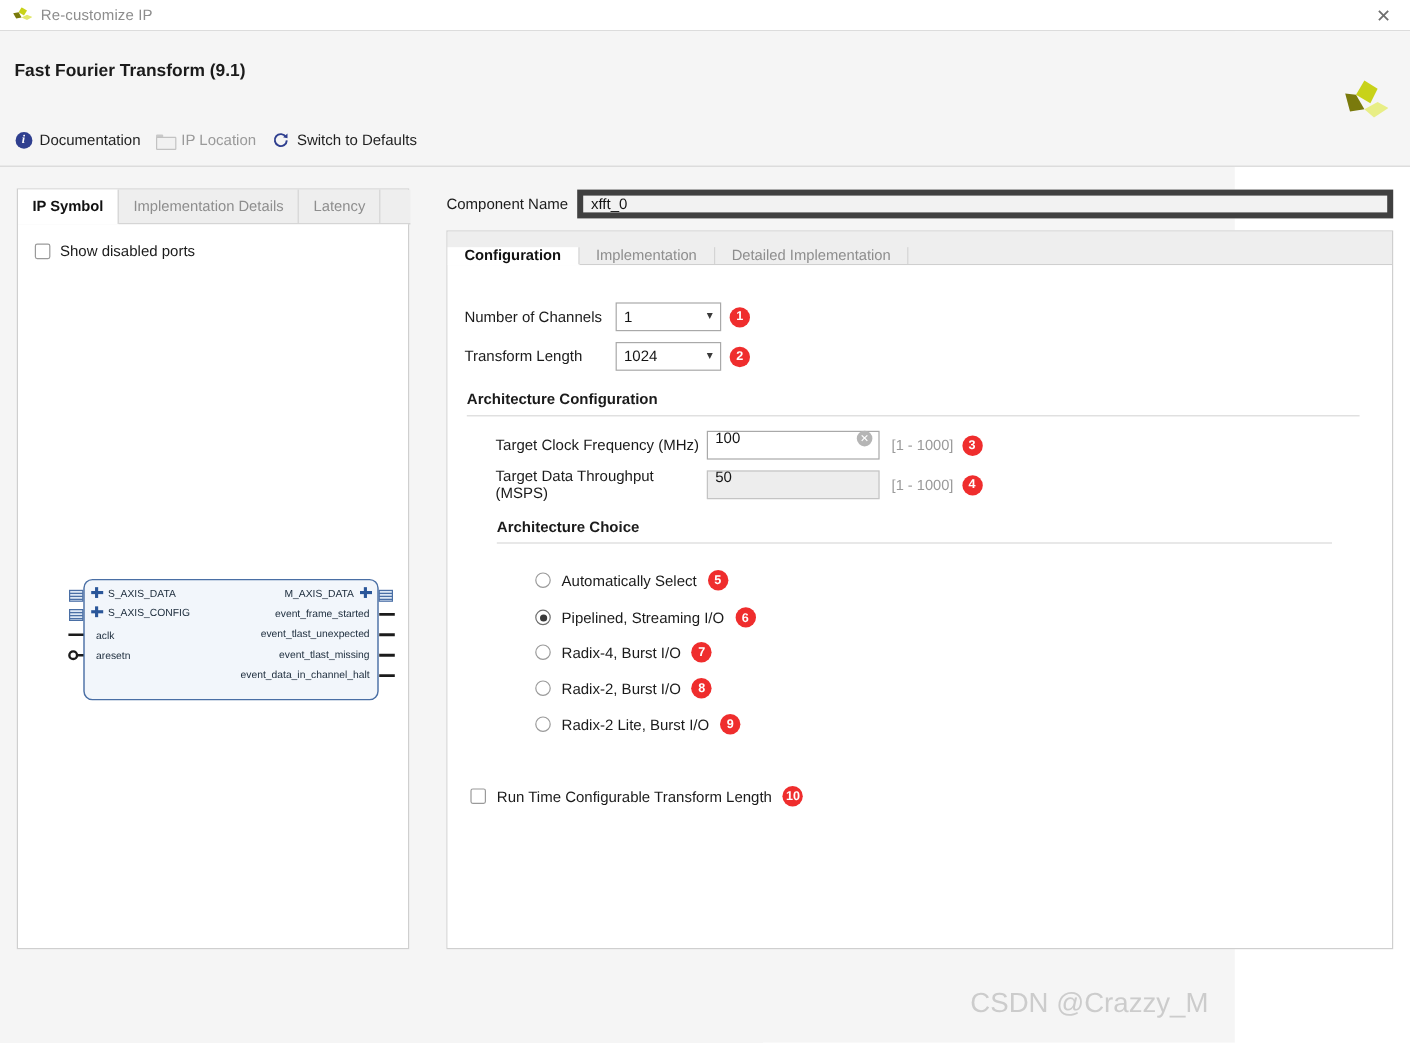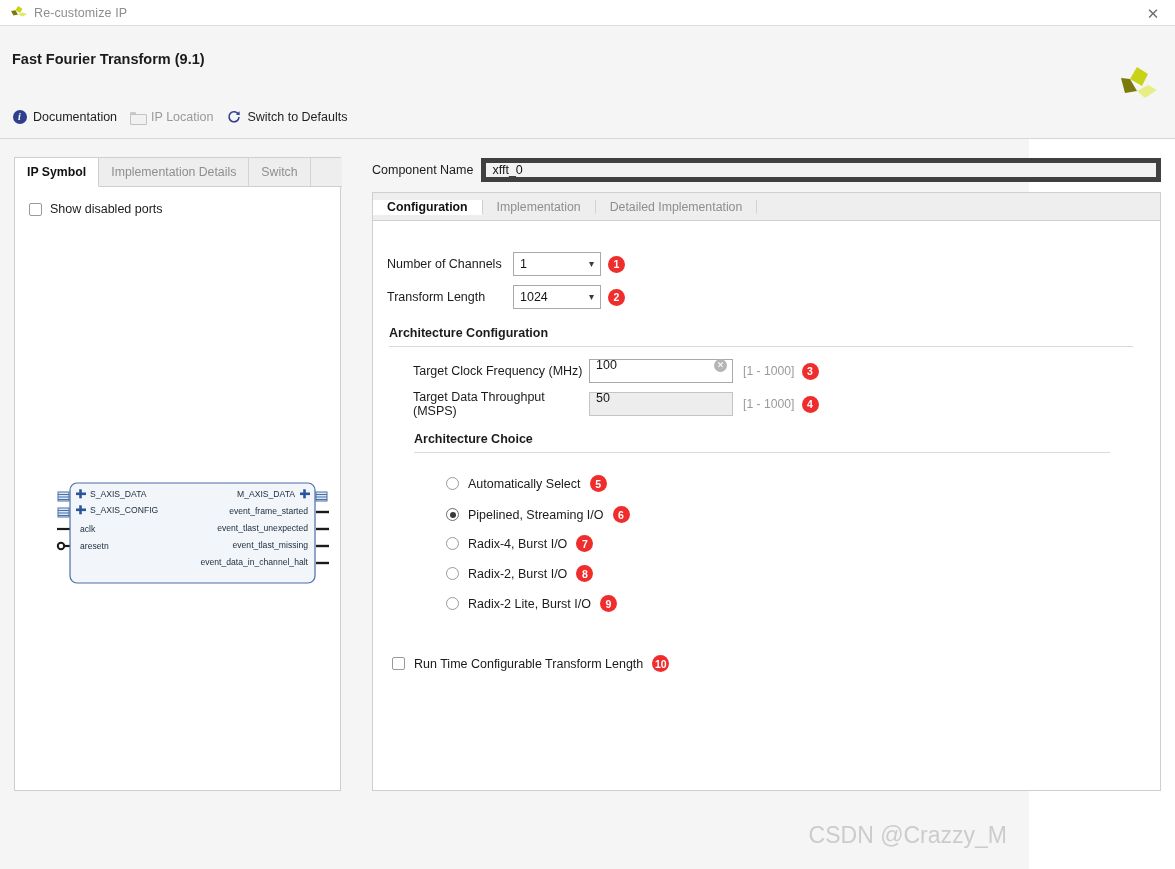--- a/index.html
+++ b/index.html
@@ -140,21 +140,21 @@
     display: flex; align-items: center;
     padding-left: 6px; font-size: 12.5px; color: #141414;
   }
   .rtabs-wrap {
     position: absolute; left: 0; top: 35px; width: 789px; height: 599px;
     border: 1px solid #cfcfcf; background: #ffffff;
   }
   .rtabs {
     position: absolute; left: 0; top: 0; width: 787px; height: 28px;
     background: #eeeeee; border-bottom: 1px solid #cfcfcf;
-    display: flex; align-items: center;
+    display: flex; align-items: flex-end;
   }
   .rtab {
     display: flex; align-items: center; padding: 0 14px;
     font-size: 12.3px; color: #8e8e8e;
     border-right: 1px solid #d4d4d4;
   }
   .rtab.active {
     background: #ffffff; color: #111; font-weight: bold;
     border-right: 1px solid #cfcfcf;
     border-bottom: 1px solid #ffffff; margin-bottom: -1px;
@@ -290,21 +290,21 @@
 
   <div class="leftpanel">
     <div class="ltabs">
       <div class="ltab active">
         <span>IP Symbol</span>
       </div>
       <div class="ltab">
         <span>Implementation Details</span>
       </div>
       <div class="ltab">
-        <span>Switch</span>
+        <span>Latency</span>
       </div>
     </div>
 
     <div class="lpbody">
       <div class="showdis">
         <span class="cbx"></span>
         <span>Show disabled ports</span>
       </div>
 
       <div class="symwrap">

